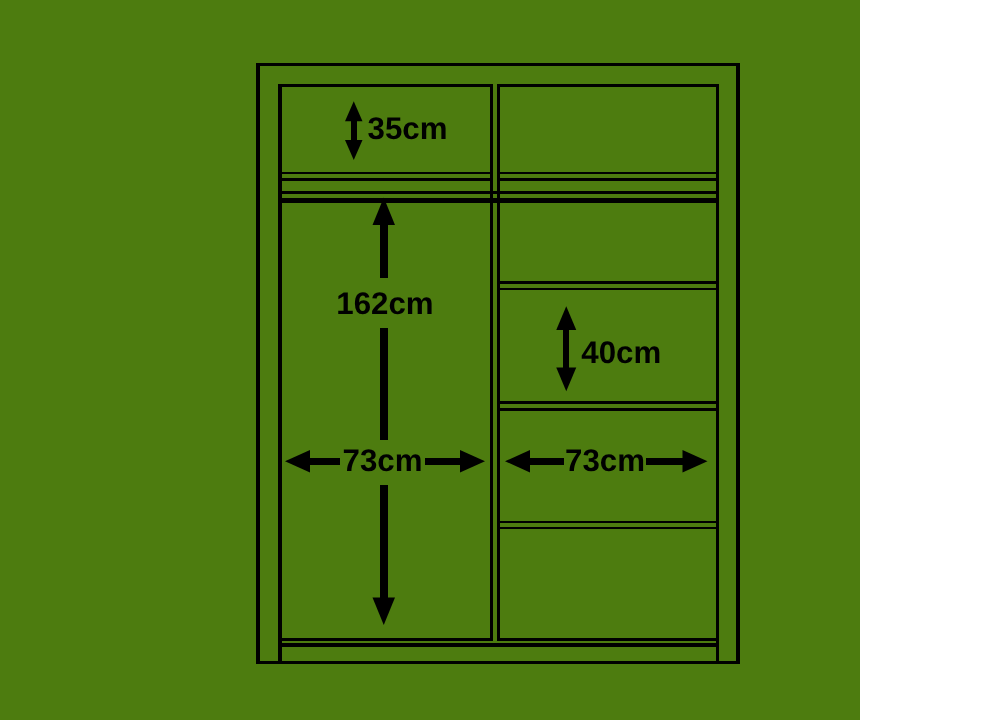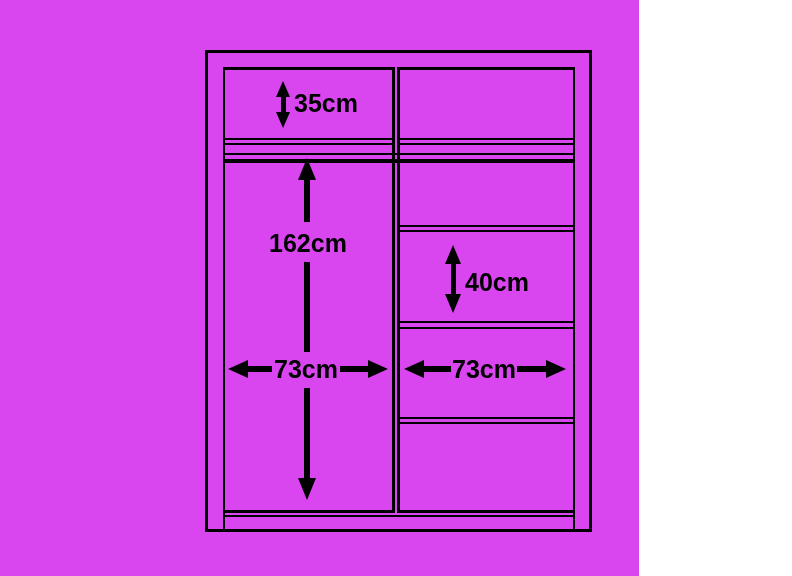--- a/index.html
+++ b/index.html
@@ -2,23 +2,23 @@
 <html><head>
 <meta charset="utf-8">
 <style>
   html, body {
     margin: 0;
     padding: 0;
     background: #ffffff;
   }
   .canvas {
     position: relative;
-    width: 639px;
+    width: 688px;
     height: 576px;
-    background: #d946ef;
+    background: #4d7c0f;
     overflow: hidden;
   }
   svg { display: block; }
   .struct {
     fill: none;
     stroke: #000000;
     shape-rendering: crispEdges;
   }
   .arrowfill { fill: #000000; stroke: none; }
   .arrowline { stroke: #000000; shape-rendering: crispEdges; }

